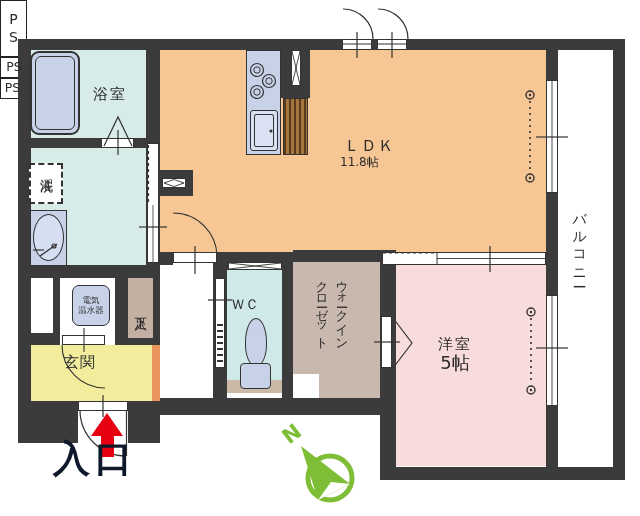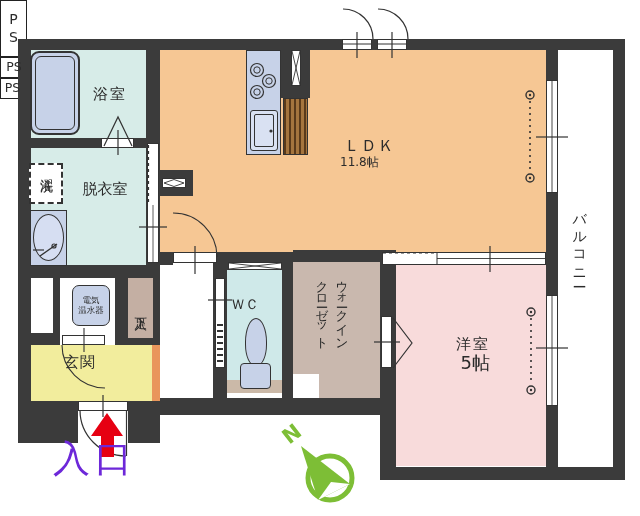--- a/index.html
+++ b/index.html
@@ -181,37 +181,36 @@
 
     <polygon points="107,413 91,436 101,436 101,457 114,457 114,436 123,436" fill="#e60012"></polygon>
 
     <circle cx="330" cy="478" r="22" fill="none" stroke="#7dbe36" stroke-width="5"></circle>
     <polygon points="301,446 350,484 318,500" fill="#7dbe36"></polygon>
     <polygon points="350,484 318,500 331,482" fill="#ffffff"></polygon>
   </svg>
 
   <div class="lbl" style="left:93px;top:86px;font-size:15px;letter-spacing:2px;">浴室</div>
   <div class="lbl" style="left:60px;top:181px;width:90px;text-align:center;font-size:15px;white-space:normal;">
-    <div>脱衣室</div>
   </div>
   <div class="lbl vert" style="left:38px;top:169px;font-size:13px;">洗濯</div>
   <div class="lbl" style="left:344px;top:137px;font-size:16px;letter-spacing:1px;">ＬＤＫ</div>
   <div class="lbl" style="left:340px;top:156px;font-size:12px;">11.8帖</div>
   <div class="lbl vert" style="left:572px;top:203px;font-size:14px;letter-spacing:3px;">バルコニー</div>
-  <div class="lbl" style="left:420px;top:336px;width:70px;text-align:right;font-size:15px;white-space:normal;">
+  <div class="lbl" style="left:420px;top:336px;width:70px;text-align:center;font-size:15px;white-space:normal;">
     <div style="letter-spacing:2px;">洋室</div>
     <div style="font-size:18px;">5帖</div>
   </div>
   <div class="lbl vert" style="left:312px;top:272px;height:126px;font-size:12.5px;line-height:1.6;">
     <span style="display:block;">ウォークイン</span>
     <span style="display:block;">クローゼット</span>
   </div>
   <div class="lbl" style="left:231px;top:296px;font-size:14px;">ＷＣ</div>
   <div class="lbl" style="left:64px;top:354px;font-size:15px;letter-spacing:1px;">玄関</div>
   <div class="lbl vert ctr" style="left:130px;top:280px;width:21px;height:56px;font-size:12.5px;">下足入</div>
   <div class="lbl ctr" style="left:72px;top:285px;width:38px;height:41px;font-size:8.5px;white-space:normal;flex-direction:column;">
     <div>電気</div>
     <div>温水器</div>
   </div>
-  <div class="lbl" style="left:53px;top:438px;font-size:37px;font-weight:normal;color:#6d28d9;letter-spacing:5px;">入口</div>
+  <div class="lbl" style="left:53px;top:438px;font-size:37px;font-weight:bold;color:#0f172a;letter-spacing:5px;">入口</div>
   <div class="lbl" style="left:283px;top:422px;font-size:21px;font-weight:bold;color:#7dbe36;transform:rotate(-38deg);">N</div>
 
 </div>
 
 </body></html>

